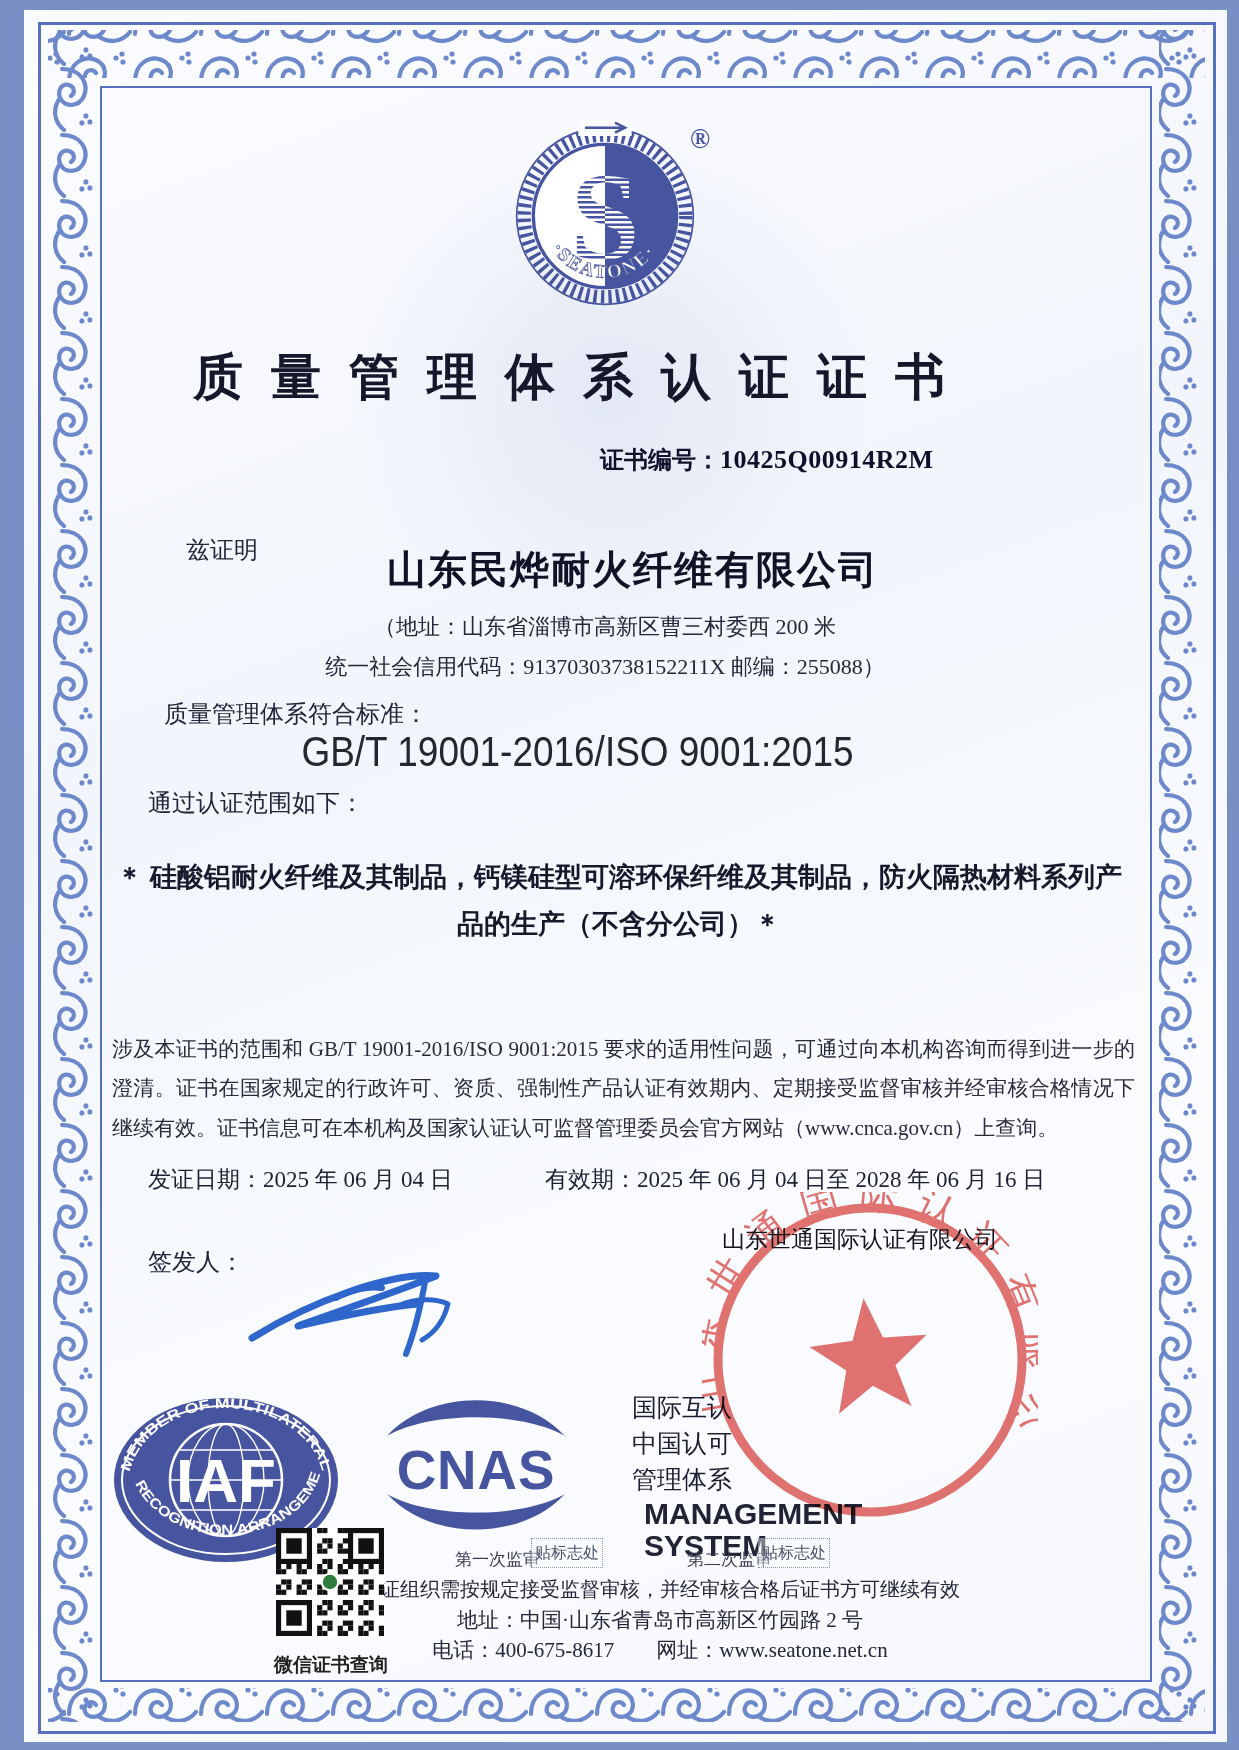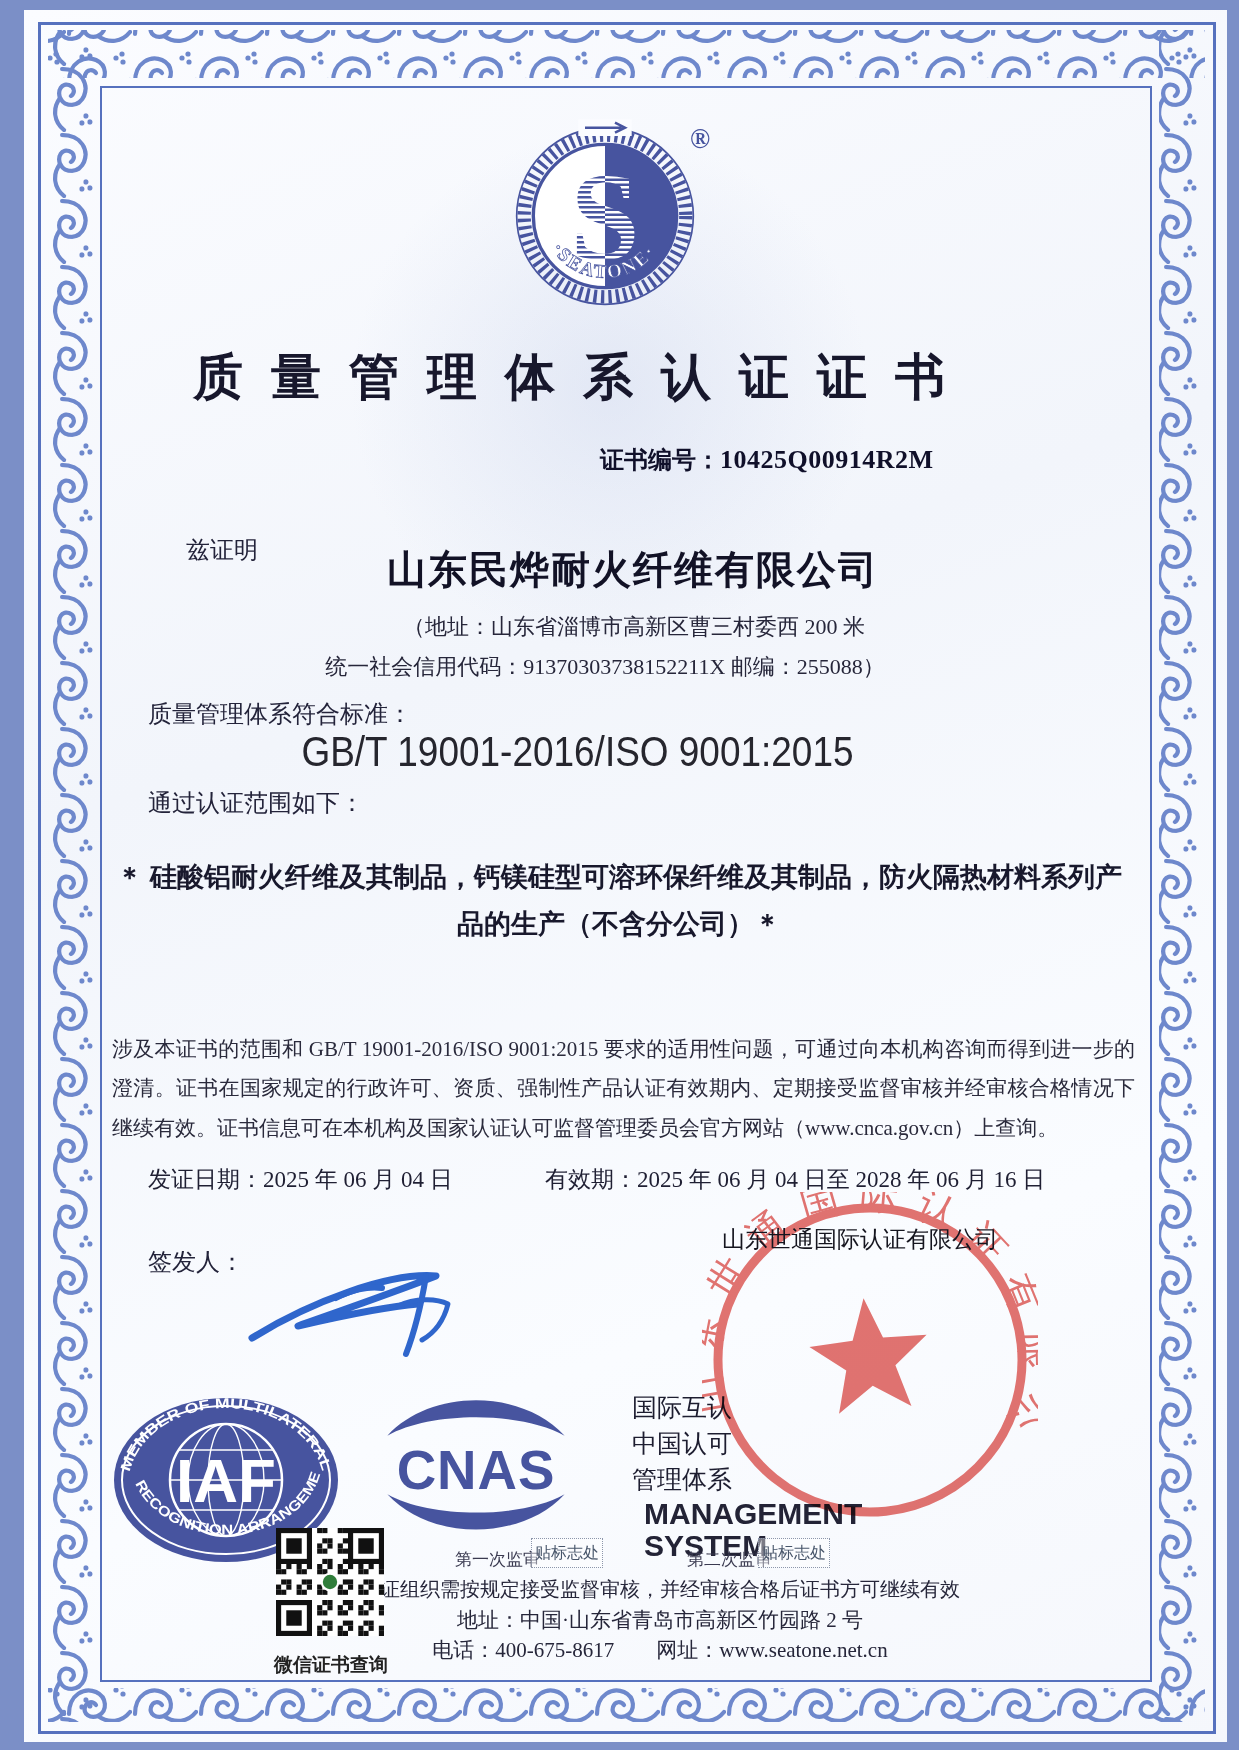--- a/index.html
+++ b/index.html
@@ -110,24 +110,24 @@
 </svg>
 <div id="reg-mark" class="abs b">®</div>
 
 <div id="title" class="abs b center">质量管理体系认证证书</div>
 <div id="certno" class="abs b">
   <span>证书编号：</span><span class="no">10425Q00914R2M</span>
 </div>
 
 <div class="abs label-left" style="left:148px;top:534px;margin-left:38px;">兹证明</div>
 <div id="company" class="abs b center">山东民烨耐火纤维有限公司</div>
-<div class="abs addr center" style="top:612px;padding-left:29px;">（地址：山东省淄博市高新区曹三村委西 200 米</div>
+<div class="abs addr center" style="top:612px;">（地址：山东省淄博市高新区曹三村委西 200 米</div>
 <div class="abs addr center" style="top:652px;">统一社会信用代码：91370303738152211X 邮编：255088）</div>
 
-<div class="abs label-left" style="left:148px;top:698px;">质量管理体系符合标准：</div>
+<div class="abs label-left" style="left:164px;top:698px;">质量管理体系符合标准：</div>
 <div id="gbt" class="abs center sans">GB/T 19001-2016/ISO 9001:2015</div>
 
 <div class="abs label-left" style="left:148px;top:787px;">通过认证范围如下：</div>
 <div id="scope-text" class="abs b center">＊ 硅酸铝耐火纤维及其制品，钙镁硅型可溶环保纤维及其制品，防火隔热材料系列产品的生产（不含分公司）＊</div>
 
 <div id="legal" class="abs">涉及本证书的范围和 GB/T 19001-2016/ISO 9001:2015 要求的适用性问题，可通过向本机构咨询而得到进一步的澄清。证书在国家规定的行政许可、资质、强制性产品认证有效期内、定期接受监督审核并经审核合格情况下继续有效。证书信息可在本机构及国家认证认可监督管理委员会官方网站（www.cnca.gov.cn）上查询。</div>
 
 <div class="abs date-line" style="left:148px;top:1164px;">
   <span>发证日期：</span><span>2025 年 06 月 04 日</span>
 </div>

